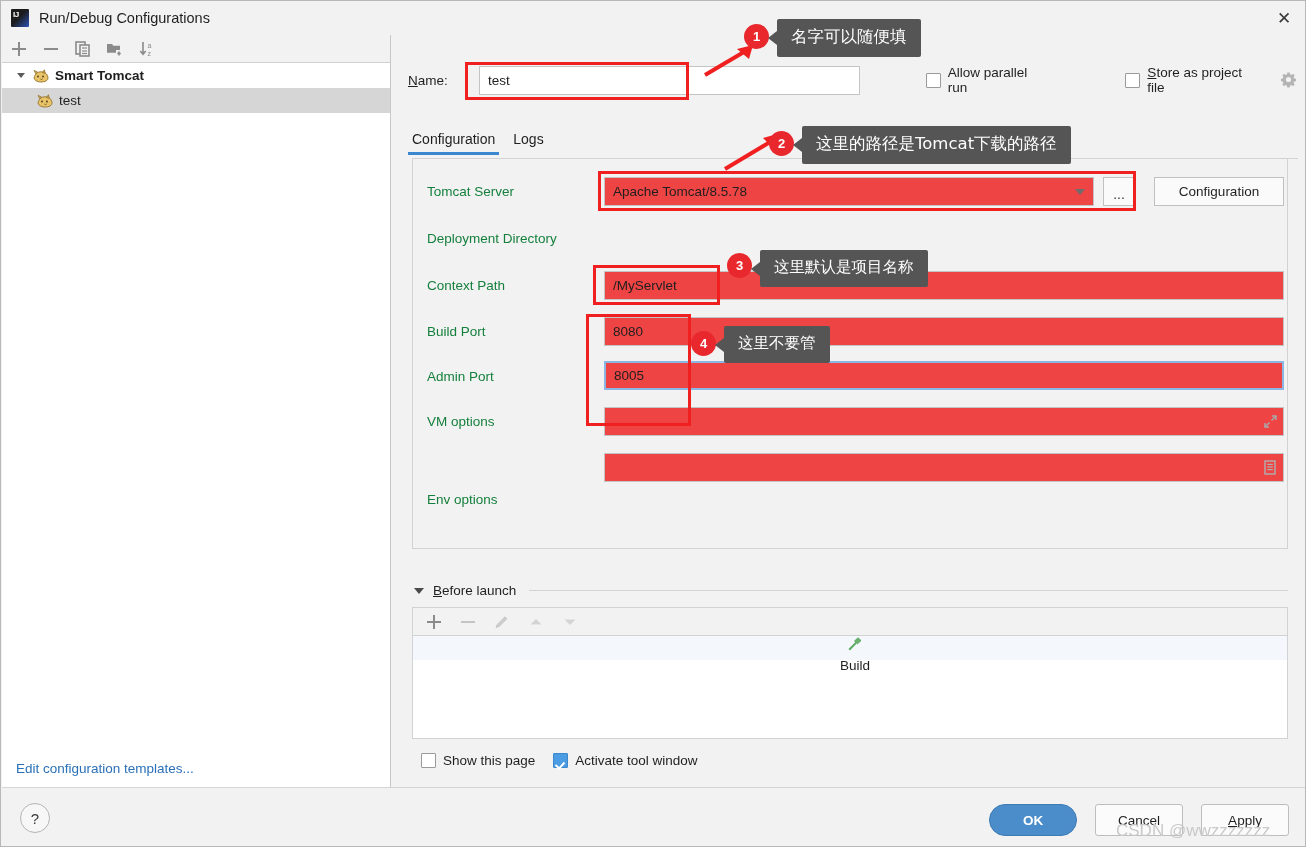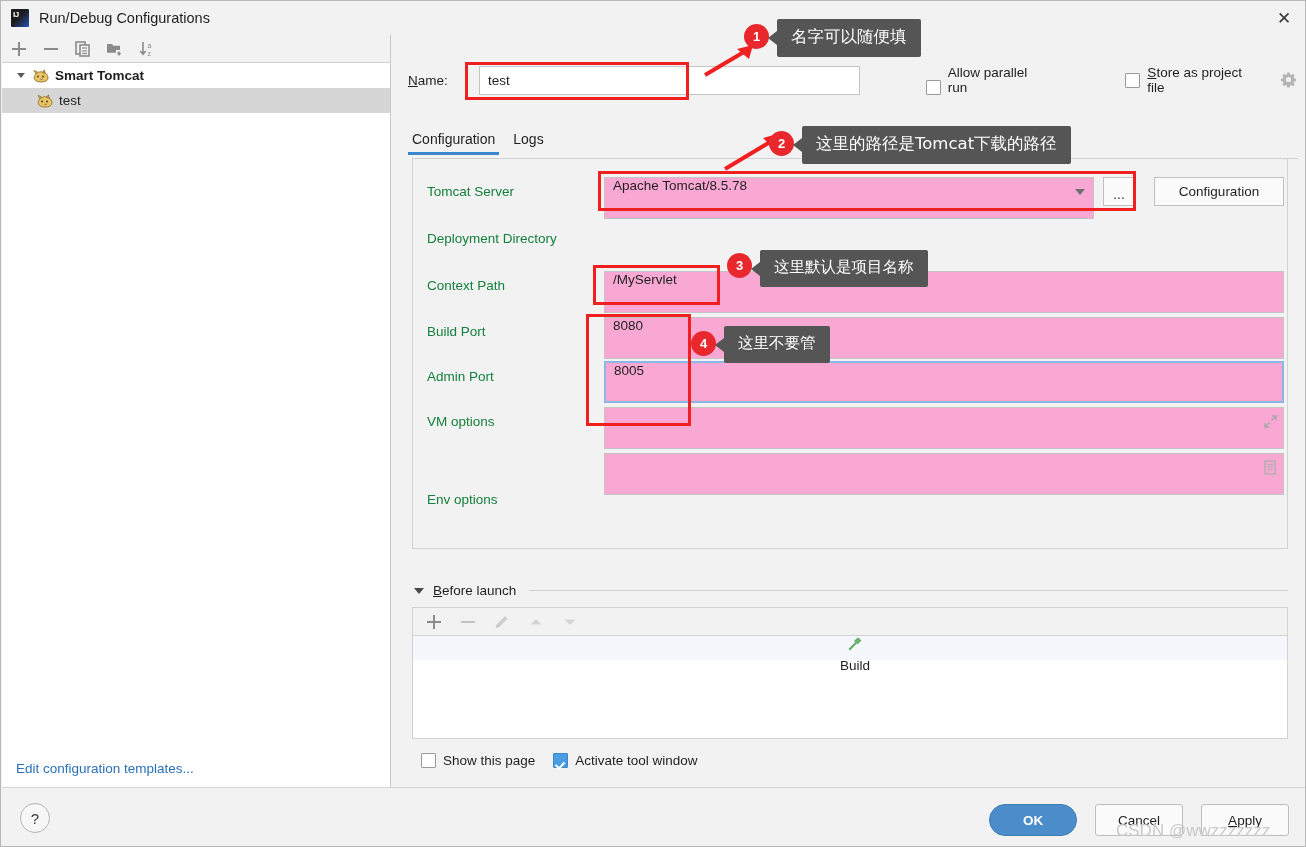--- a/index.html
+++ b/index.html
@@ -138,22 +138,22 @@
 
   
   .config-panel {
     position: absolute; left: 411px; top: 158px; width: 876px; height: 390px;
     background: #f2f2f2; border: 1px solid #d2d2d2; border-top: none;
   }
   .flabel {
     position: absolute; font-size: 13.5px; color: #15803d; line-height: 29px;
   }
   .fctl {
-    position: absolute; background: #f9a8d4; border: 1px solid #c4c4c4;
-    height: 42px; display: flex; 
+    position: absolute; background: #ef4444; border: 1px solid #c4c4c4;
+    height: 29px; display: flex; align-items: center;
   }
   .fctl .val { padding: 0 8px; font-size: 13.5px; white-space: nowrap; overflow: hidden; }
   .fctl.focused { border: 2px solid #8cb6e3; }
   .combo-arrow {
     margin-left: auto; width: 26px; height: 27px; display: flex;
     align-items: center; justify-content: center;
   }
   .combo-arrow::before {
     content: ""; border-left: 5px solid transparent; border-right: 5px solid transparent;
     border-top: 6px solid #6d6d6d;
@@ -333,21 +333,21 @@
     </div>
   </div>
 
   <div class="right-panel">
 
     <div class="name-row">
       <span class="name-label"><u>N</u>ame:</span>
       <div class="text-input name-input">
         <span>test</span>
       </div>
-      <div class="cb-row" style="margin-left: 50px; align-items: flex-end;">
+      <div class="cb-row" style="margin-left: 50px;">
         <span class="checkbox"></span>
         <span>Allow parallel run</span>
       </div>
       <div class="cb-row" style="margin-left: 33px; padding-left: 32px;">
         <span class="checkbox"></span>
         <span><u>S</u>tore as project file</span>
       </div>
       <span class="gear-ico" style="margin-left: 8px;">
         <svg width="18" height="18" viewBox="0 0 18 18">
           <path d="M7.3 1.5 h2.4 l0.35 1.8 1.5 0.62 1.45 -1.1 1.7 1.7 -1.1 1.45 0.62 1.5 1.8 0.35 v2.4 l-1.8 0.35 -0.62 1.5 1.1 1.45 -1.7 1.7 -1.45 -1.1 -1.5 0.62 -0.35 1.8 h-2.4 l-0.35 -1.8 -1.5 -0.62 -1.45 1.1 -1.7 -1.7 1.1 -1.45 -0.62 -1.5 -1.8 -0.35 v-2.4 l1.8 -0.35 0.62 -1.5 -1.1 -1.45 1.7 -1.7 1.45 1.1 1.5 -0.62 Z" fill="#b4b4b4"></path>

